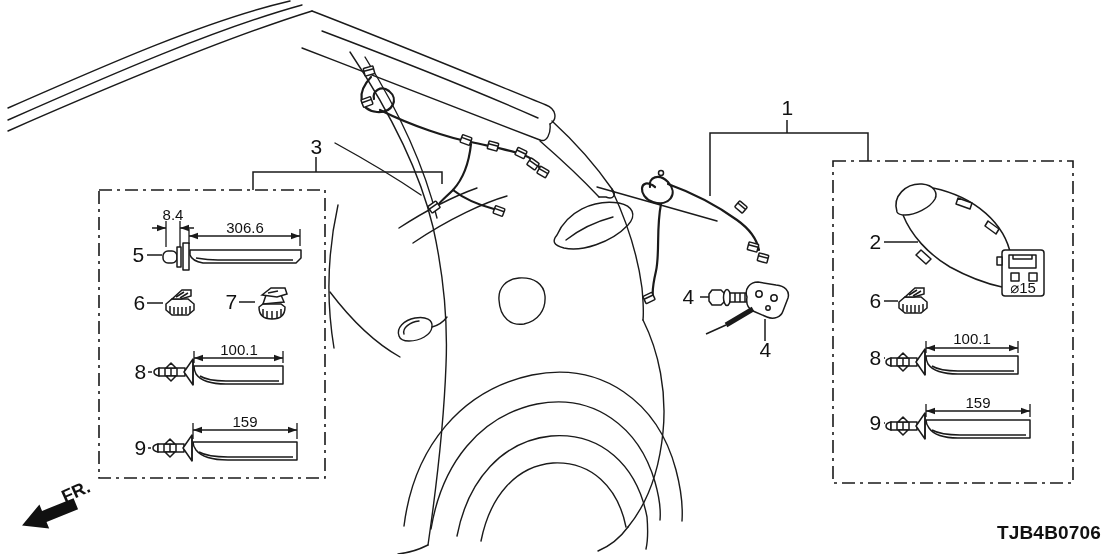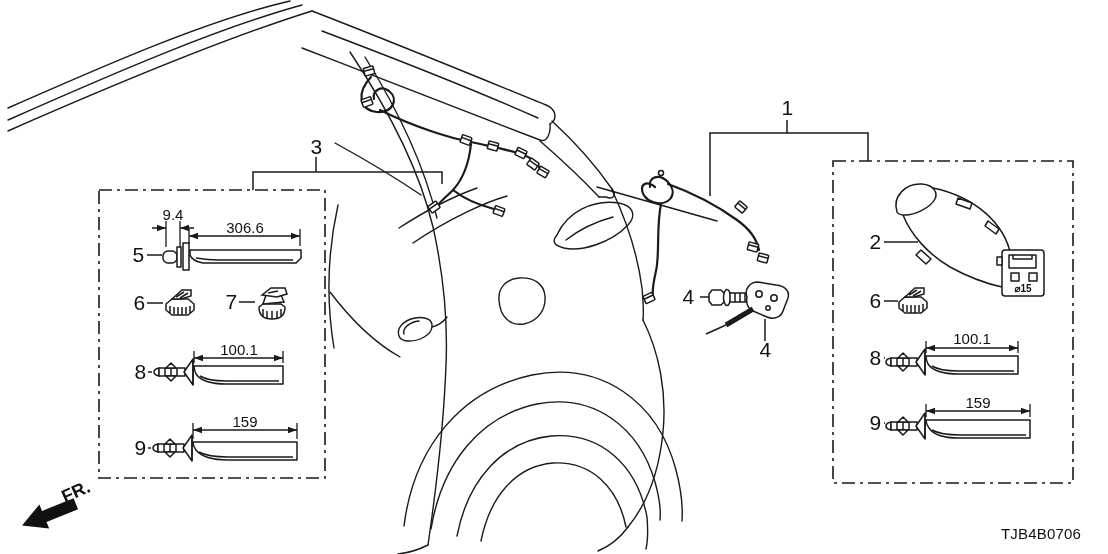--- a/index.html
+++ b/index.html
@@ -2,22 +2,22 @@
 <html><head>
 <meta charset="utf-8">
 <style>
   html,body{margin:0;padding:0;background:#fff;}
   .stage{position:relative;width:1108px;height:554px;background:#fff;overflow:hidden;
          font-family:"Liberation Sans",sans-serif;color:#111;}
   .stage svg{position:absolute;left:0;top:0;}
   .lbl{position:absolute;transform:translate(-50%,-50%);white-space:nowrap;color:#111;}
   .callout{font-size:21px;font-weight:400;letter-spacing:-0.5px;cursor:pointer;}
   .dim{font-size:15px;font-weight:400;}
-  .dia{font-size:10px;font-weight:700;}
-  .code{font-size:15px;font-weight:400;letter-spacing:0.2px;}
+  .dia{font-size:15px;font-weight:400;}
+  .code{font-size:19px;font-weight:700;letter-spacing:0.2px;margin-left:8px;}
   .fr{font-size:18px;font-weight:700;transform:translate(-50%,-50%) rotate(-24deg);}
 </style>
 </head>
 <body>
 
 <div class="stage">
 
 <svg width="1108" height="554" viewBox="0 0 1108 554">
   <defs>
     <g id="gblock">
@@ -268,21 +268,21 @@
 <span class="lbl callout" style="left:138px;top:255px">5</span>
 <span class="lbl callout" style="left:139px;top:303px">6</span>
 <span class="lbl callout" style="left:875px;top:301px">6</span>
 <span class="lbl callout" style="left:231px;top:302px">7</span>
 <span class="lbl callout" style="left:140px;top:372px">8</span>
 <span class="lbl callout" style="left:875px;top:358px">8</span>
 <span class="lbl callout" style="left:140px;top:448px">9</span>
 <span class="lbl callout" style="left:875px;top:423px">9</span>
 <span class="lbl callout" style="left:688px;top:297px">4</span>
 
-<span class="lbl dim" style="left:173px;top:214px">9.4</span>
+<span class="lbl dim" style="left:173px;top:214px">8.4</span>
 <span class="lbl dim" style="left:245px;top:227px">306.6</span>
 <span class="lbl dim" style="left:239px;top:349px">100.1</span>
 <span class="lbl dim" style="left:245px;top:421px">159</span>
 <span class="lbl dim" style="left:972px;top:338px">100.1</span>
 <span class="lbl dim" style="left:978px;top:402px">159</span>
 <span class="lbl dia" style="left:1023px;top:288px">⌀15</span>
 
 <span class="lbl fr" style="left:76px;top:492px">FR.</span>
 <span class="lbl code" style="left:1041px;top:533px">TJB4B0706</span>
 

